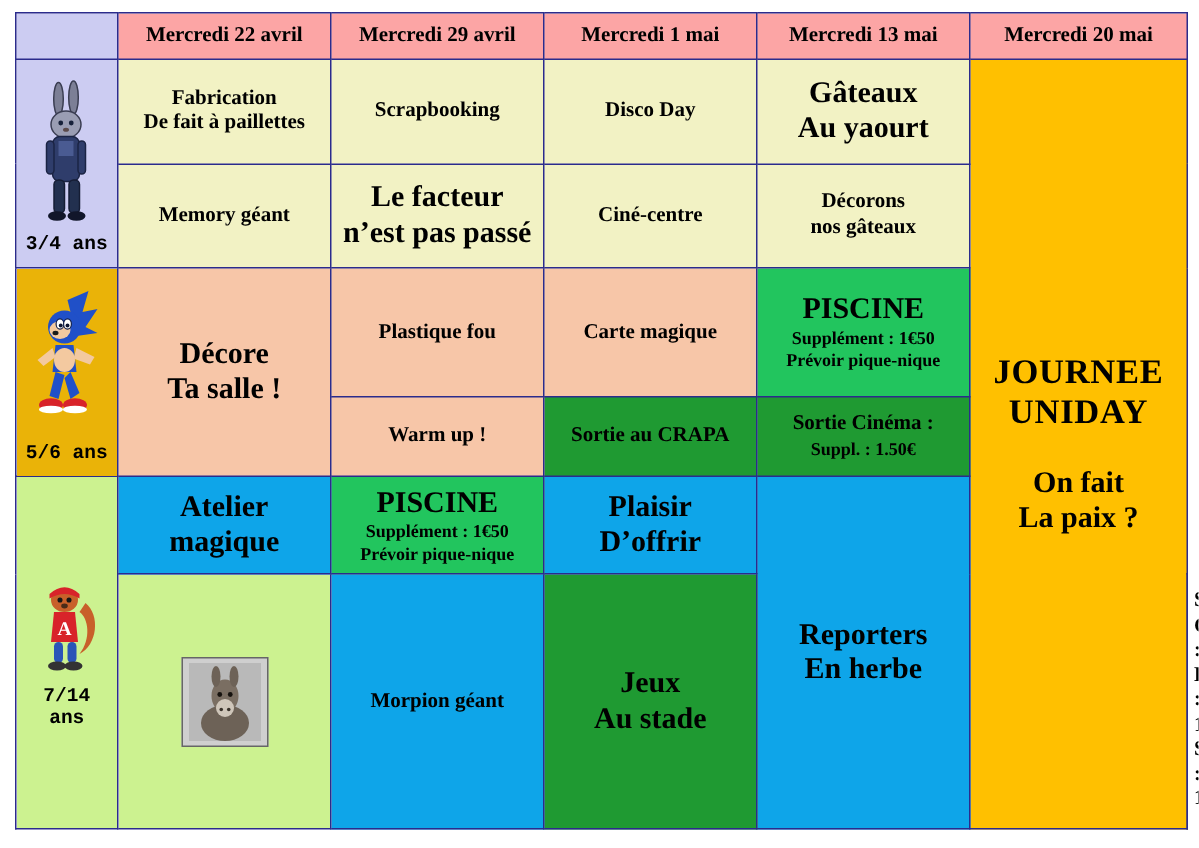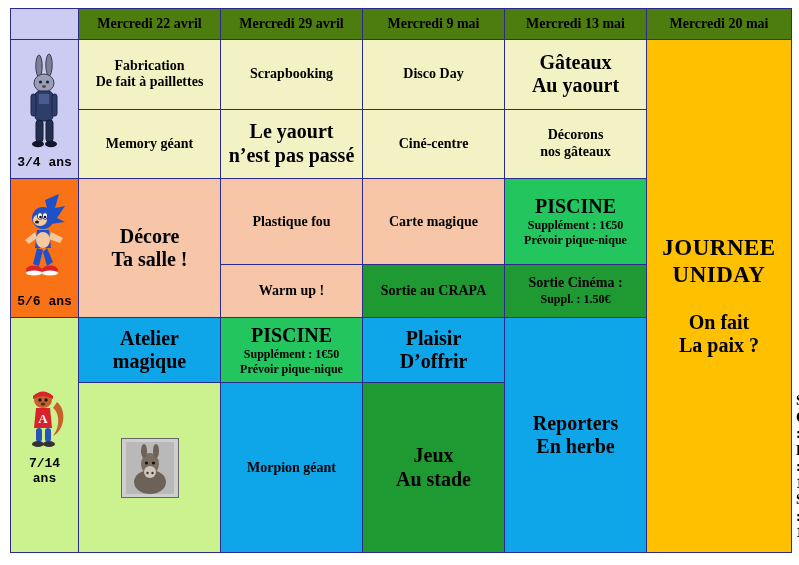--- a/index.html
+++ b/index.html
@@ -30,21 +30,21 @@
     border: 1px solid #2b2b8c;
     padding: 2px 4px;
     text-align: center;
     vertical-align: middle;
     font-weight: bold;
     font-size: 14px;
     color: #000000;
   }
   
   .hdr {
-    background: #4d7c0f;
+    background: #fca5a5;
     height: 26px;
     font-size: 13px;
   }
   .hdr-corner {
     background: #ccccf2;
   }
   
   col.c-age { width: 68px; }
   col.c-day { width: 142px; }
   col.c-last { width: 145px; }
@@ -56,21 +56,21 @@
     padding: 0 0 4px 0;
   }
   .agecell .agelabel {
     font-size: 13px;
     font-weight: bold;
     display: block;
     margin-top: 2px;
     font-family: Liberation Mono, monospace;
   }
   .agecell.age1 { background: #ccccf2; }
-  .agecell.age2 { background: #f97316; }
+  .agecell.age2 { background: #eab308; }
   .agecell.age3 { background: #ccf290; }
 
   
   .bg-yellow { background: #f2f2c4; }
   .bg-peach  { background: #f7c6a8; }
   .bg-blue   { background: #22c55e; }
   .bg-green  { background: #1f9a32; color: #000; }
   .bg-lgreen { background: #0ea5e9; }
   .bg-orange { background: #ffc000; }
 
@@ -112,21 +112,21 @@
         <col class="c-day">
         <col class="c-day">
       <col class="c-last">
     </colgroup>
     <tbody>
 
       <tr>
         <th class="hdr hdr-corner"></th>
         <th class="hdr">Mercredi 22 avril</th>
         <th class="hdr">Mercredi 29 avril</th>
-        <th class="hdr">Mercredi 9 mai</th>
+        <th class="hdr">Mercredi 1 mai</th>
         <th class="hdr">Mercredi 13 mai</th>
         <th class="hdr">Mercredi 20 mai</th>
       </tr>
 
       <tr>
         <td class="agecell age1" rowspan="2">
           <div class="fig-wrap">
             <svg width="44" height="96" viewBox="0 0 44 96" aria-hidden="true">
               <ellipse cx="16" cy="13" rx="3.2" ry="11" fill="#7c7f96" stroke="#3a3d52" stroke-width="1"></ellipse>
               <ellipse cx="26" cy="12" rx="3.2" ry="11" fill="#7c7f96" stroke="#3a3d52" stroke-width="1"></ellipse>
@@ -160,21 +160,21 @@
           <span class="line big">JOURNEE</span>
           <span class="line big">UNIDAY</span>
           <span class="gap"></span>
           <span class="line mid">On fait</span>
           <span class="line mid">La paix ?</span>
         </td>
       </tr>
       <tr>
         <td class="bg-yellow">Memory géant</td>
         <td class="bg-yellow">
-          <span class="line mid">Le yaourt</span>
+          <span class="line mid">Le facteur</span>
           <span class="line mid">n’est pas passé</span>
         </td>
         <td class="bg-yellow mid">Ciné-centre</td>
         <td class="bg-yellow">
           <span class="line">Décorons</span>
           <span class="line">nos gâteaux</span>
         </td>
       </tr>
 
       <tr>

